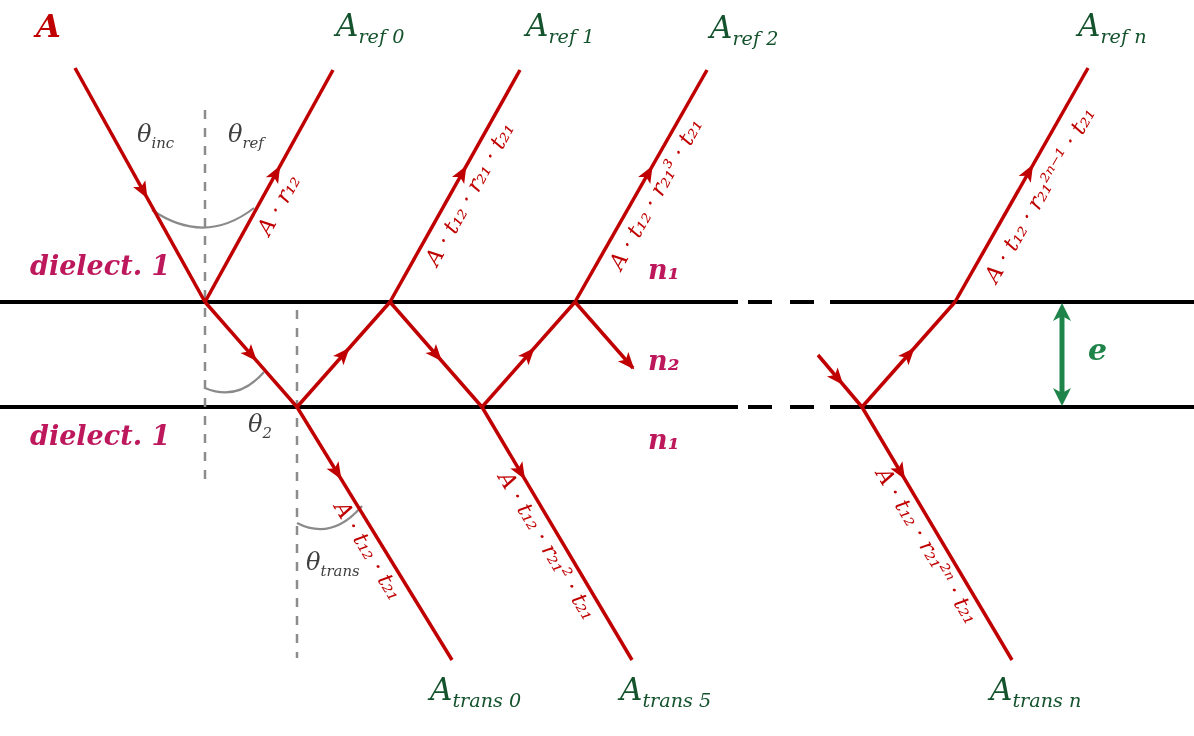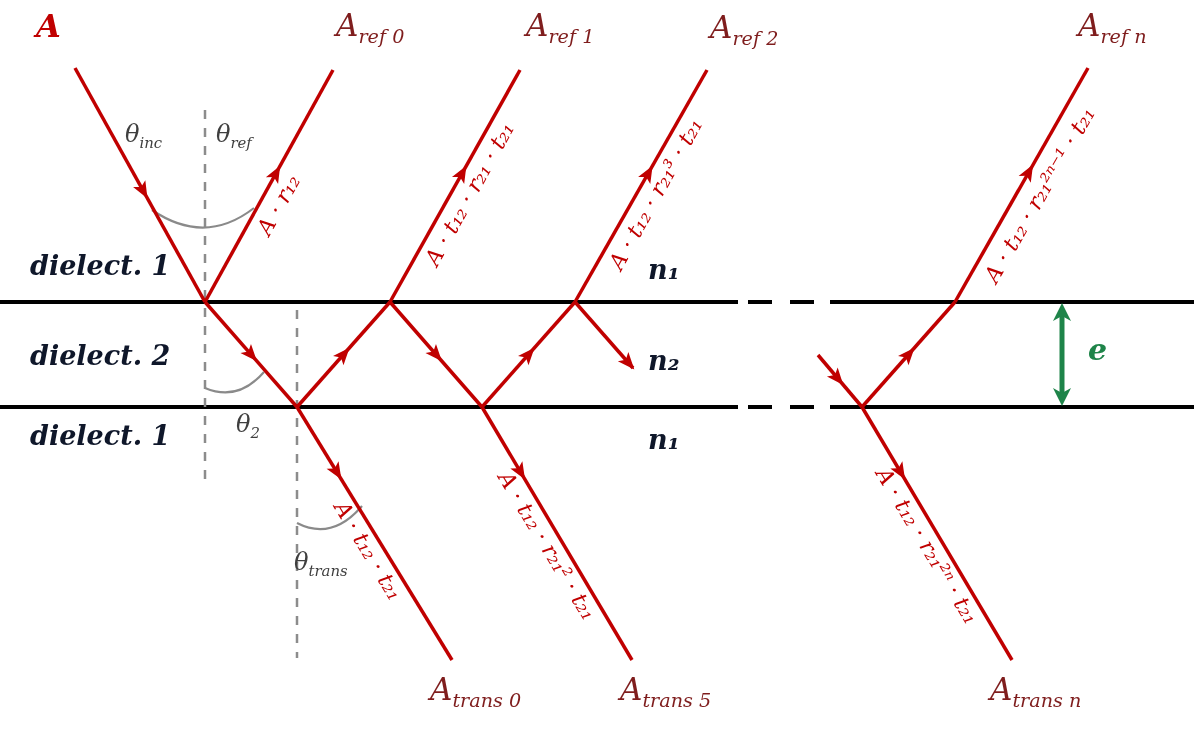--- a/index.html
+++ b/index.html
@@ -4,25 +4,25 @@
 <style>
   html,body { margin:0; padding:0; background:#ffffff; }
   #stage {
     position:relative; width:1194px; height:736px; background:#ffffff;
     overflow:hidden; font-family:"DejaVu Serif", serif;
   }
   #stage svg { position:absolute; left:0; top:0; }
   .lbl { position:absolute; font-style:italic; white-space:nowrap; line-height:1; }
   .lbl sub { font-size:0.62em; line-height:1; }
   .ampl { color:#c00000; font-size:22px; transform-origin:center center; }
-  .bigA  { color:#7f1d1d; font-size:31px; }
+  .bigA  { color:#14532d; font-size:31px; }
   .redA  { color:#c00000; font-size:32px; font-weight:bold; }
-  .green { color:#0f172a; font-size:27px; font-weight:bold; }
+  .green { color:#be185d; font-size:27px; font-weight:bold; }
   .greenE{ color:#1e8449; font-size:30px; font-weight:bold; }
-  .theta { color:#3f3f3f; font-size:24px; }
+  .theta { color:#3f3f3f; font-size:24px;margin-left:12px; }
 </style>
 </head>
 <body>
 
 <div id="stage">
 
   <svg width="1194" height="736" viewBox="0 0 1194 736">
 
     <g>
       <line x1="0" y1="302" x2="738" y2="302" stroke-width="4" stroke="#000000"></line>
@@ -108,21 +108,20 @@
     <span>A</span><sub>trans 0</sub>
   </div>
   <div class="lbl bigA" style="left:620px;top:674px">
     <span>A</span><sub>trans 5</sub>
   </div>
   <div class="lbl bigA" style="left:990px;top:674px">
     <span>A</span><sub>trans n</sub>
   </div>
 
   <div class="lbl green" style="left:30px;top:252px">dielect. 1</div>
-  <div class="lbl green" style="left:30px;top:342px">dielect. 2</div>
   <div class="lbl green" style="left:30px;top:422px">dielect. 1</div>
   <div class="lbl green" style="left:648px;top:256px">n₁</div>
   <div class="lbl green" style="left:648px;top:347px">n₂</div>
   <div class="lbl green" style="left:648px;top:426px">n₁</div>
   <div class="lbl greenE" style="left:1088px;top:335px">e</div>
 
   <div class="lbl theta" style="left:125px;top:122px">
     <span>θ</span><sub>inc</sub>
   </div>
   <div class="lbl theta" style="left:216px;top:122px">

